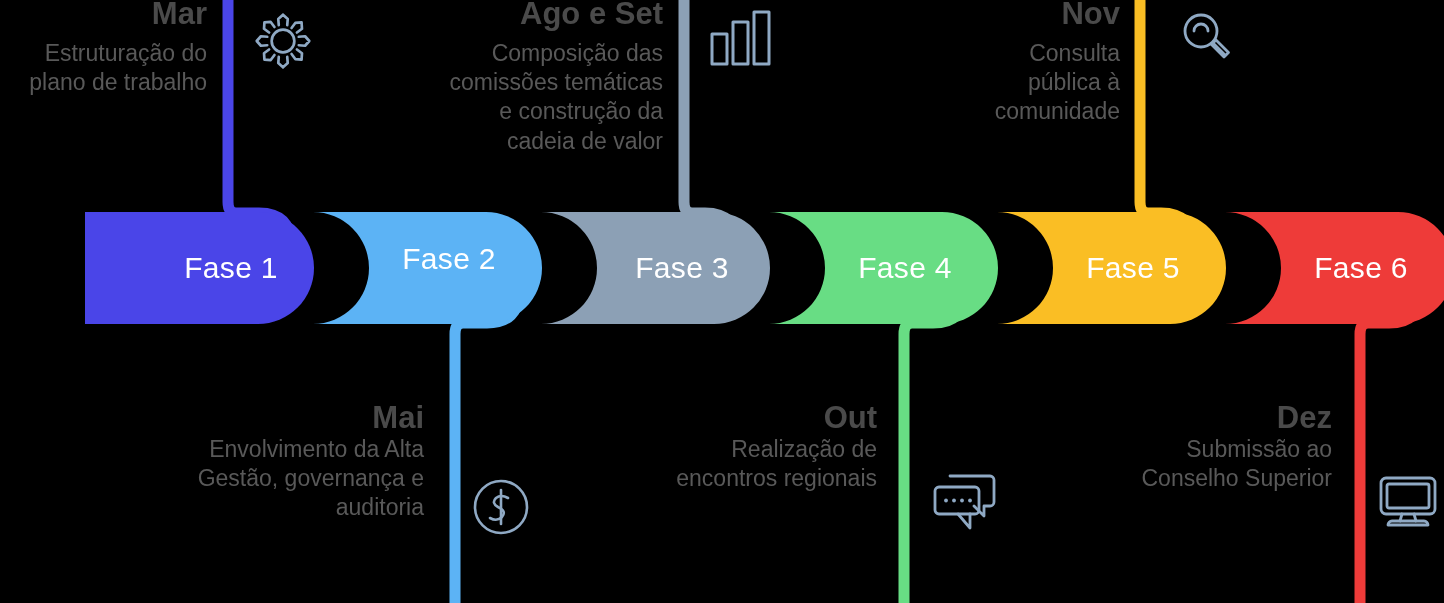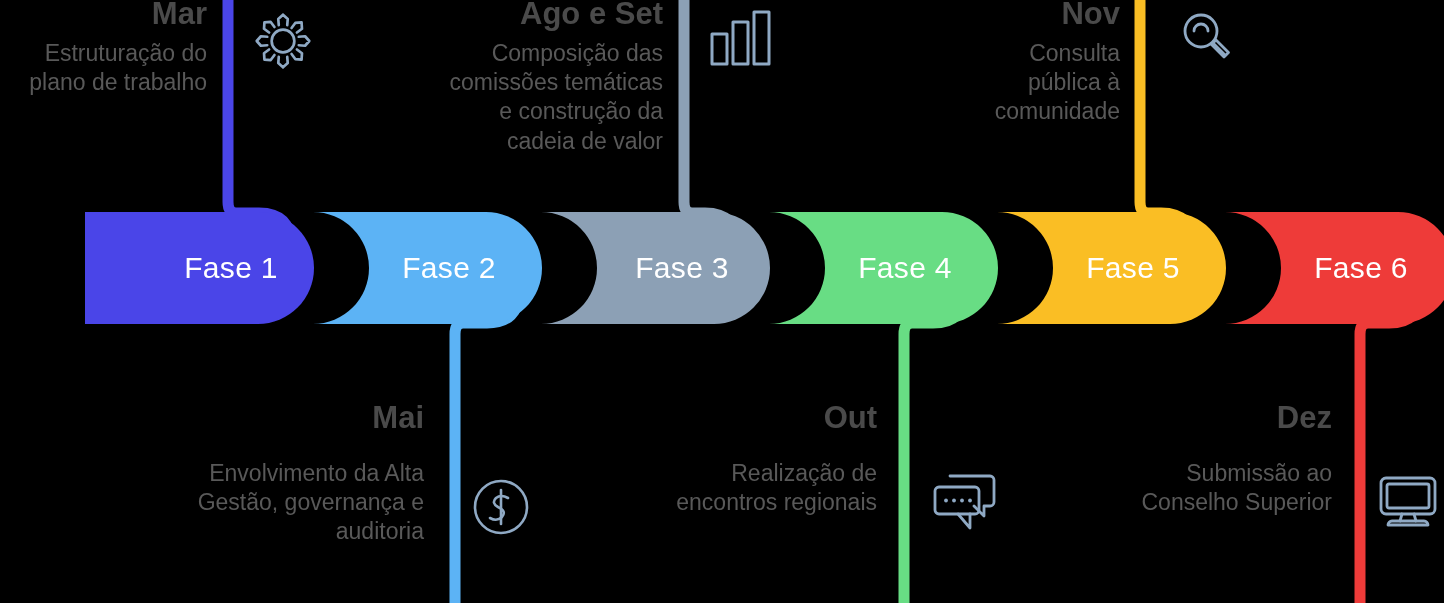--- a/index.html
+++ b/index.html
@@ -35,21 +35,21 @@
   }
   .note .desc {
     font-size:23px;
     font-weight:400;
     color:#595959;
     line-height:1.28;
     padding-left:23px;
   }
   .note.right-align { text-align:right; }
   .note.top .month { margin-bottom:8px; }
-  .note.bottom .month { margin-bottom:24px; }
+  .note.bottom .month { margin-bottom:0; }
 
   .icon { position:absolute; }
   .icon svg { display:block; }
 </style>
 </head>
 <body>
 
 <div id="stage">
 
   <svg class="layer" viewBox="0 0 1444 603" preserveAspectRatio="none" aria-hidden="true">
@@ -88,21 +88,21 @@
     </g>
     <g>
       <path d="M 997 212 L 1170 212 A 56 56 0 0 1 1170 324 L 997 324 A 56 56 0 0 0 997 212 Z" fill="#fabe24"></path>
     </g>
     <g>
       <path d="M 1225 212 L 1398 212 A 56 56 0 0 1 1398 324 L 1225 324 A 56 56 0 0 0 1225 212 Z" fill="#ee3b39"></path>
     </g>
   </svg>
 
   <div class="phase-label" style="left:195px; top:268px;">Fase 1</div>
-  <div class="phase-label" style="left:413px; top:268px;text-align:center;">Fase 2</div>
+  <div class="phase-label" style="left:413px; top:259px;text-align:center;">Fase 2</div>
   <div class="phase-label" style="left:646px; top:268px;">Fase 3</div>
   <div class="phase-label" style="left:869px; top:268px;">Fase 4</div>
   <div class="phase-label" style="left:1097px; top:268px;">Fase 5</div>
   <div class="phase-label" style="left:1325px; top:268px;">Fase 6</div>
 
   <div class="note top right-align" style="left:0px; top:-2px; width:207px;">
     <div class="month">Mar</div>
     <div class="desc">Estruturação do plano de trabalho</div>
   </div>
   <div class="icon" style="left:250px; top:8px;">

